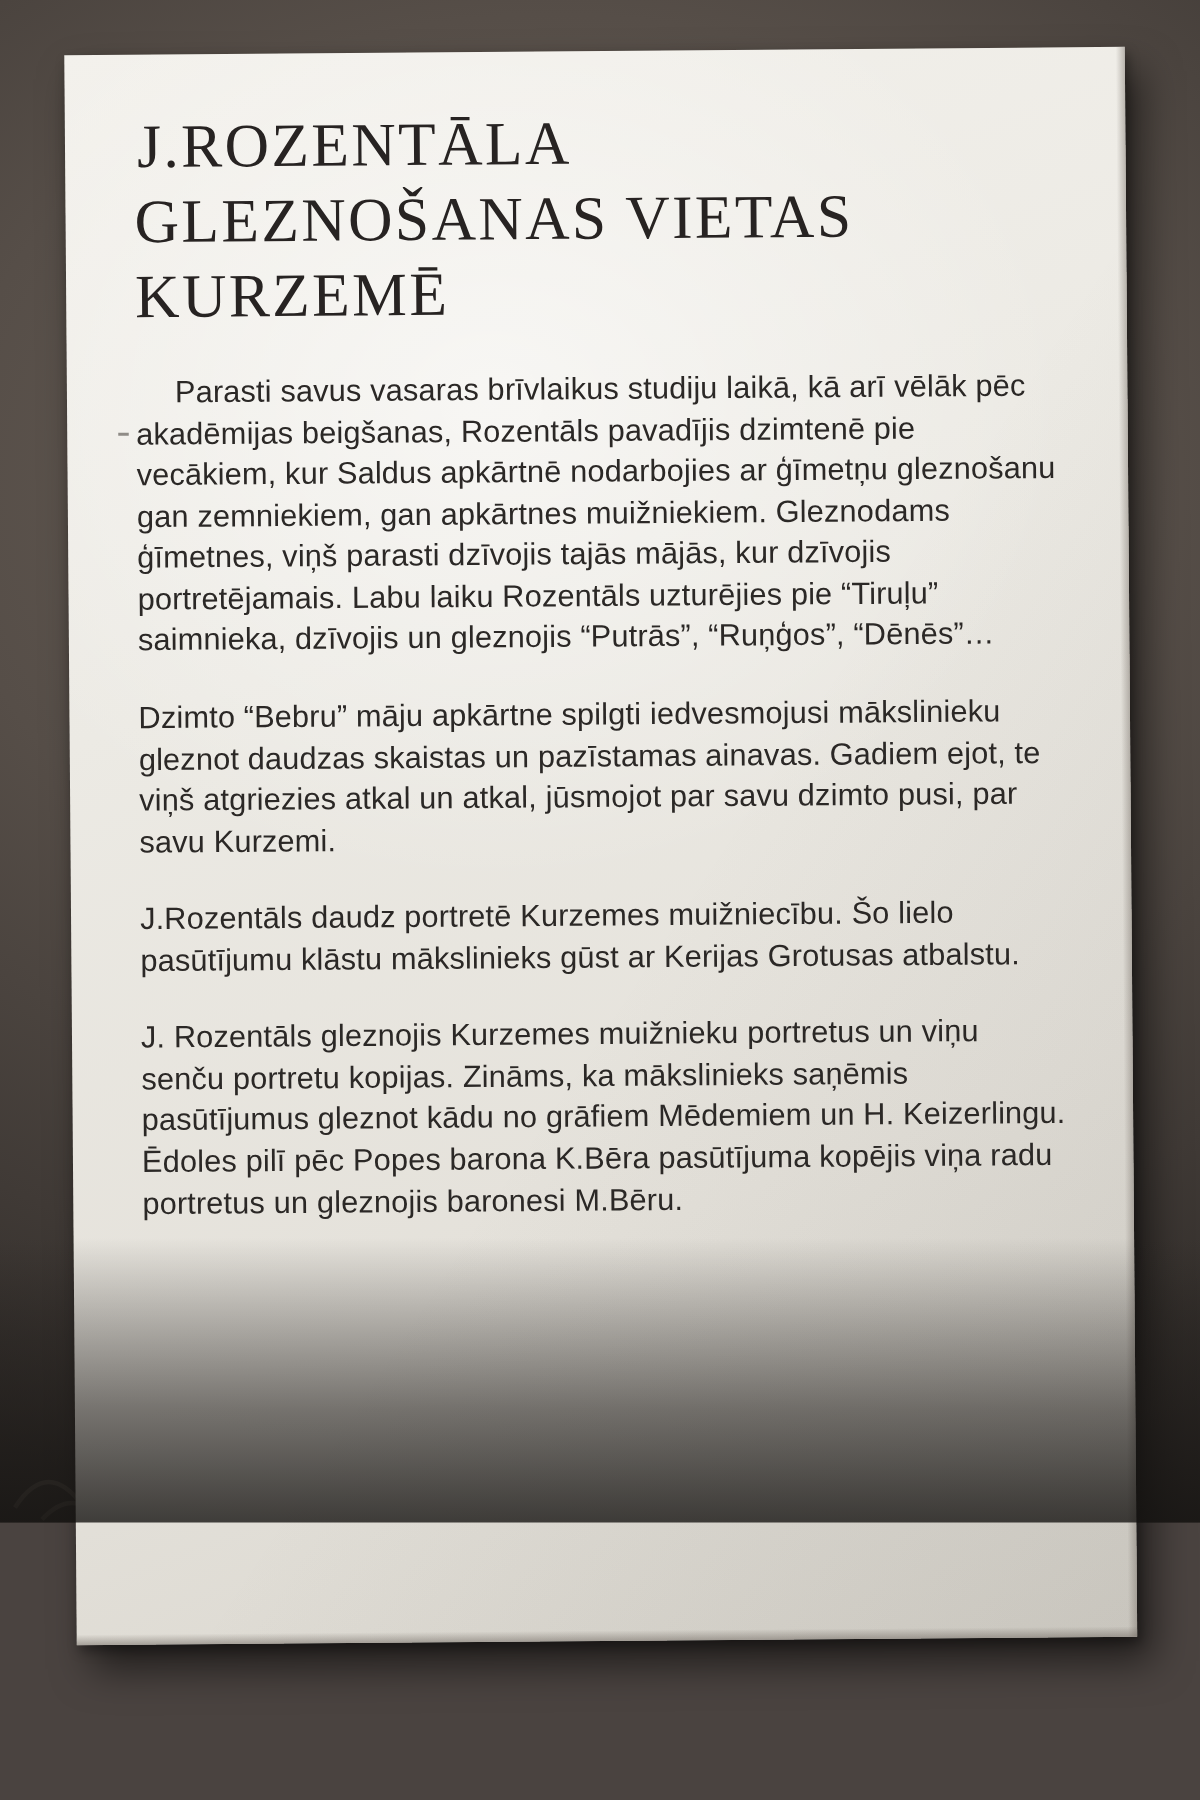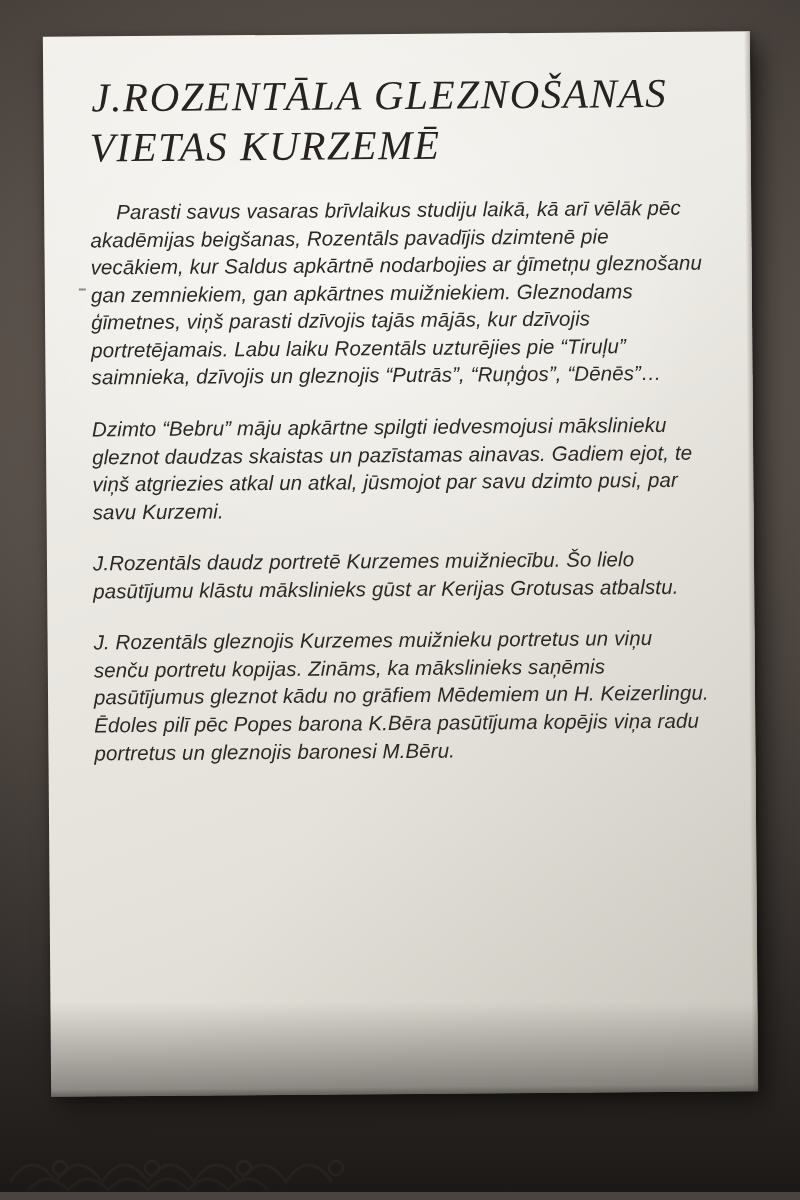--- a/index.html
+++ b/index.html
@@ -11,24 +11,23 @@
     height: 1200px;
     overflow: hidden;
     background: #4a4340;
     font-family: "Liberation Sans", sans-serif;
   }
 
   
   #scene {
     position: relative;
     width: 800px;
-    height: 1192px;
+    height: 1015px;
     background:
       radial-gradient(ellipse 900px 700px at 46% 32%, #6a6058 0%, #564e48 45%, #403a36 78%, #2f2b28 100%);
-    font-style: italic;
   }
   #scene::after {
     
     content: "";
     position: absolute;
     left: 0; right: 0; bottom: 0;
     height: 190px;
     background: linear-gradient(to bottom, rgba(30,27,25,0.0) 0%, rgba(28,25,23,0.55) 60%, rgba(22,20,18,0.8) 100%);
     pointer-events: none;
   }

